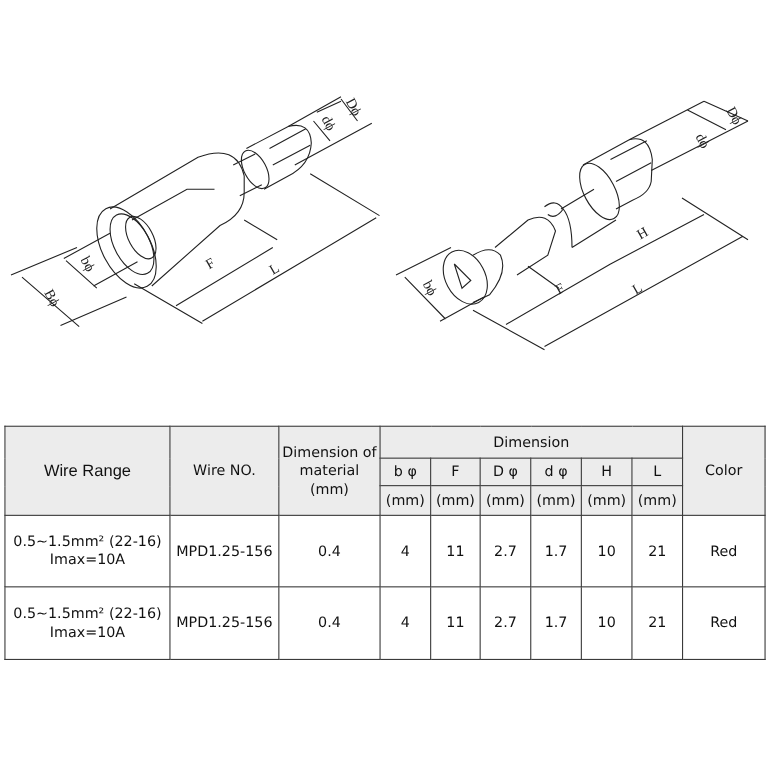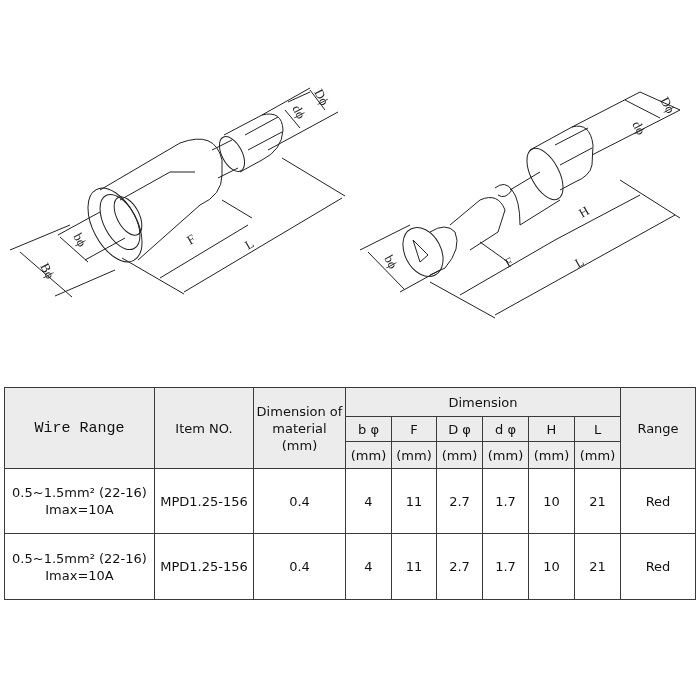--- a/index.html
+++ b/index.html
@@ -2,21 +2,21 @@
 <html><head>
 <meta charset="utf-8">
 <style>
   html, body { margin:0; padding:0; background:#ffffff; }
   body { width:700px; height:700px; position:relative; overflow:hidden; font-family:"DejaVu Sans", sans-serif; color:#111; }
   .drawing { position:absolute; left:0; top:0; width:700px; height:360px; }
   .drawing svg { width:700px; height:360px; }
   .spec-table { position:absolute; left:4px; top:387px; border-collapse:collapse; table-layout:fixed; }
   .spec-table td, .spec-table th { border:1.5px solid #3a3a3a; text-align:center; vertical-align:middle; padding:0; font-weight:normal; font-size:13px; line-height:17px; }
   .spec-table th { background:#ececec; }
-  .spec-table .wr { font-family:Liberation Mono, monospace; font-size:15px; }
+  .spec-table .wr { font-family:Liberation Sans, sans-serif; font-size:15px; }
   .spec-table td { background:#fff; }
   .dim-label { font-family:"Liberation Serif", serif; font-size:13px; fill:#222; }
 </style>
 </head>
 <body>
 
 <div class="drawing">
 <svg viewBox="0 0 700 360" xmlns="http://www.w3.org/2000/svg" fill="none" stroke="#222" stroke-width="1">
 
   <g>
@@ -89,28 +89,28 @@
       <col style="width:45px">
       <col style="width:46px">
       <col style="width:46px">
       <col style="width:46px">
       <col style="width:46px">
     <col style="width:75px">
   </colgroup>
   <tbody>
       <tr style="height:29px">
     <th rowspan="3" class="wr">Wire Range</th>
-    <th rowspan="3">Item NO.</th>
+    <th rowspan="3">Wire NO.</th>
     <th rowspan="3">
       <div>Dimension of</div>
       <div>material</div>
       <div>(mm)</div>
     </th>
     <th colspan="6">Dimension</th>
-    <th rowspan="3">Range</th>
+    <th rowspan="3">Color</th>
   </tr>
   <tr style="height:25px">
     <th>b φ</th>
     <th>F</th>
     <th>D φ</th>
     <th>d φ</th>
     <th>H</th>
     <th>L</th>
   </tr>
   <tr style="height:27px">

